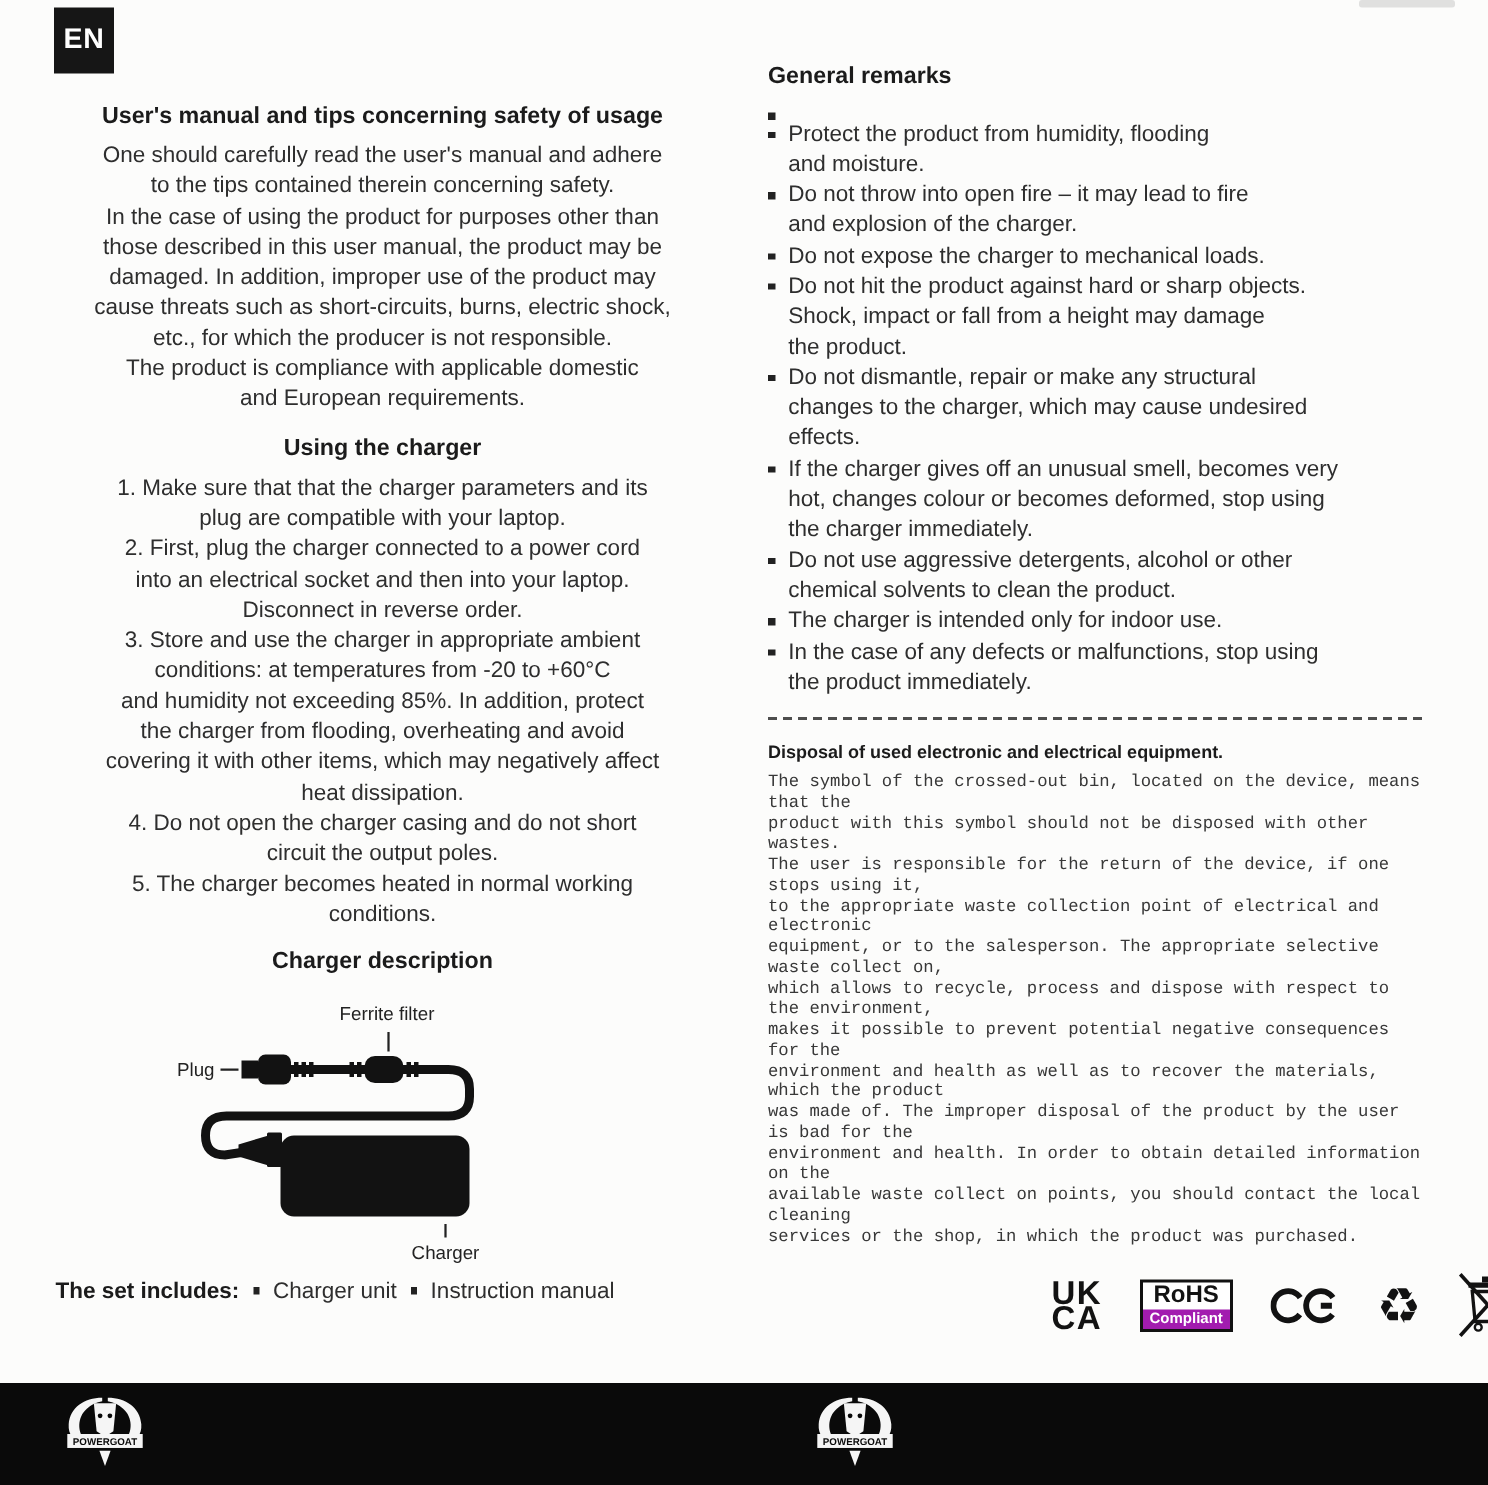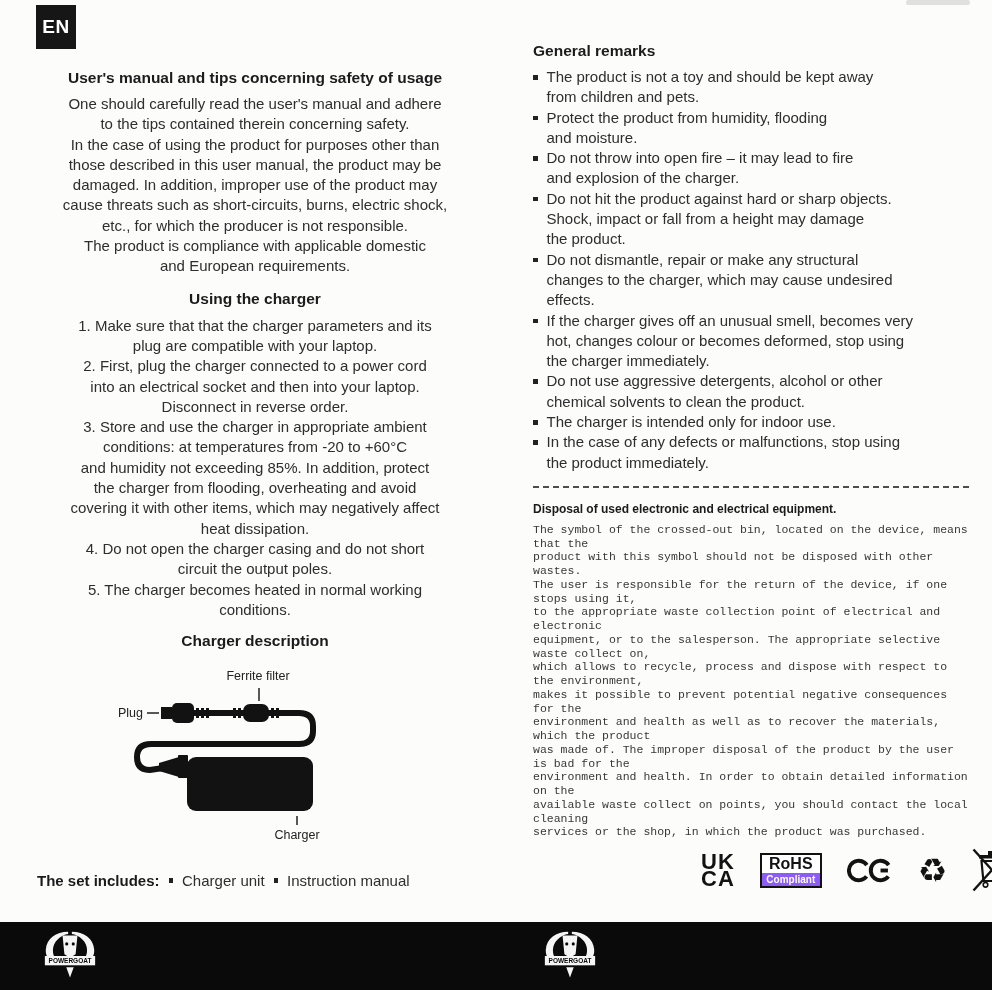--- a/index.html
+++ b/index.html
@@ -1,43 +1,43 @@
 <!DOCTYPE html>
 <html><head>
 <meta charset="utf-8">
 <style>
   html,body{margin:0;padding:0;}
   body{width:992px;height:990px;position:relative;background:#ffffff;font-family:"Liberation Sans",sans-serif;overflow:hidden;}
   .page{position:absolute;inset:0;background:#fcfcfb;}
   .smudge{position:absolute;left:906px;top:0;width:64px;height:5px;background:#c9c9c9;opacity:.55;border-radius:2px;}
   .en-badge{position:absolute;left:36px;top:5px;width:40px;height:44px;background:#161616;color:#fff;font-weight:bold;font-size:19px;display:flex;align-items:center;justify-content:center;letter-spacing:.5px;}
   .col-left{position:absolute;left:37px;top:67px;width:436px;color:#2e2e2e;text-align:center;}
-  .col-right{position:absolute;left:533px;top:40px;width:440px;color:#2e2e2e;}
+  .col-right{position:absolute;left:512px;top:40px;width:440px;color:#2e2e2e;}
   h2{font-size:15.5px;line-height:21px;margin:0;color:#1b1b1b;font-weight:700;}
   .body-text{font-size:15px;line-height:20.3px;white-space:pre-line;margin:6px 0 0;}
   .col-left .body-text.using{margin-top:7px;}
   .col-left h2.using{margin-top:11px;}
   .col-left h2.desc{margin-top:10px;}
   .diagram{display:block;margin:13px 0 0 38px;}
   .diagram text{font-family:"Liberation Sans",sans-serif;font-size:12.5px;fill:#222;}
-  .set-row{margin-top:28px;font-size:15px;display:flex;align-items:center;gap:9px;white-space:nowrap;}
+  .set-row{margin-top:8px;font-size:15px;display:flex;align-items:center;gap:9px;white-space:nowrap;}
   .set-row .lbl{font-weight:700;color:#1b1b1b;}
   .sq{display:inline-block;width:4.5px;height:4.5px;background:#222;flex:0 0 auto;}
   ul.remarks{list-style:none;margin:6px 0 0;padding:0;}
   ul.remarks li{display:flex;gap:9px;font-size:15px;line-height:20.3px;}
   ul.remarks li .sq{margin-top:8px;}
   ul.remarks li span.txt{white-space:pre-line;}
   .dashes{border:none;border-top:2px dashed #4d4d4d;margin:13px 0 0;width:436px;}
   .disposal-h{font-size:12px;line-height:15px;margin-top:14px;color:#1b1b1b;font-weight:700;}
   .disposal-b{font-size:11.5px;line-height:13.75px;white-space:pre-line;margin:6px 0 0;color:#383838;font-family:Liberation Mono, monospace;}
   .certs{position:absolute;left:701px;top:847px;display:flex;align-items:center;gap:25px;}
   .ukca{font-weight:700;font-size:22px;line-height:17.5px;letter-spacing:1px;color:#121212;text-align:center;}
   .rohs{border:2.5px solid #121212;width:58px;text-align:center;background:#fff;}
   .rohs .r1{font-weight:700;font-size:16px;line-height:18px;color:#121212;}
-  .rohs .r2{background:#8b5cf6;color:#fff;font-size:10px;line-height:13px;font-weight:700;}
+  .rohs .r2{background:#a21caf;color:#fff;font-size:10px;line-height:13px;font-weight:700;}
   .recycle{font-family:"DejaVu Sans",sans-serif;font-size:33px;color:#121212;line-height:1;}
   .footer-bar{position:absolute;left:0;top:922px;width:992px;height:68px;background:#0a0a0a;}
   .goat{position:absolute;top:7px;}
   .goat.g1{left:42px;} .goat.g2{left:542px;}
   .goat text{font-family:"Liberation Sans",sans-serif;font-weight:700;}
 </style>
 </head>
 <body>
 
 <div class="page">
@@ -111,32 +111,34 @@
       <span class="sq"></span>
       <span>Instruction manual</span>
     </div>
   </div>
 
   <div class="col-right">
     <h2>General remarks</h2>
     <ul class="remarks">
       <li>
           <span class="sq"></span>
-          <span class="txt">The product is not a toy and should be kept away
-from children and pets.</span>
         </li>
       <li>
           <span class="sq"></span>
           <span class="txt">Protect the product from humidity, flooding
 and moisture.</span>
         </li>
       <li>
           <span class="sq"></span>
           <span class="txt">Do not throw into open fire – it may lead to fire
 and explosion of the charger.</span>
+        </li>
+      <li>
+          <span class="sq"></span>
+          <span class="txt">Do not expose the charger to mechanical loads.</span>
         </li>
       <li>
           <span class="sq"></span>
           <span class="txt">Do not hit the product against hard or sharp objects.
 Shock, impact or fall from a height may damage
 the product.</span>
         </li>
       <li>
           <span class="sq"></span>
           <span class="txt">Do not dismantle, repair or make any structural

